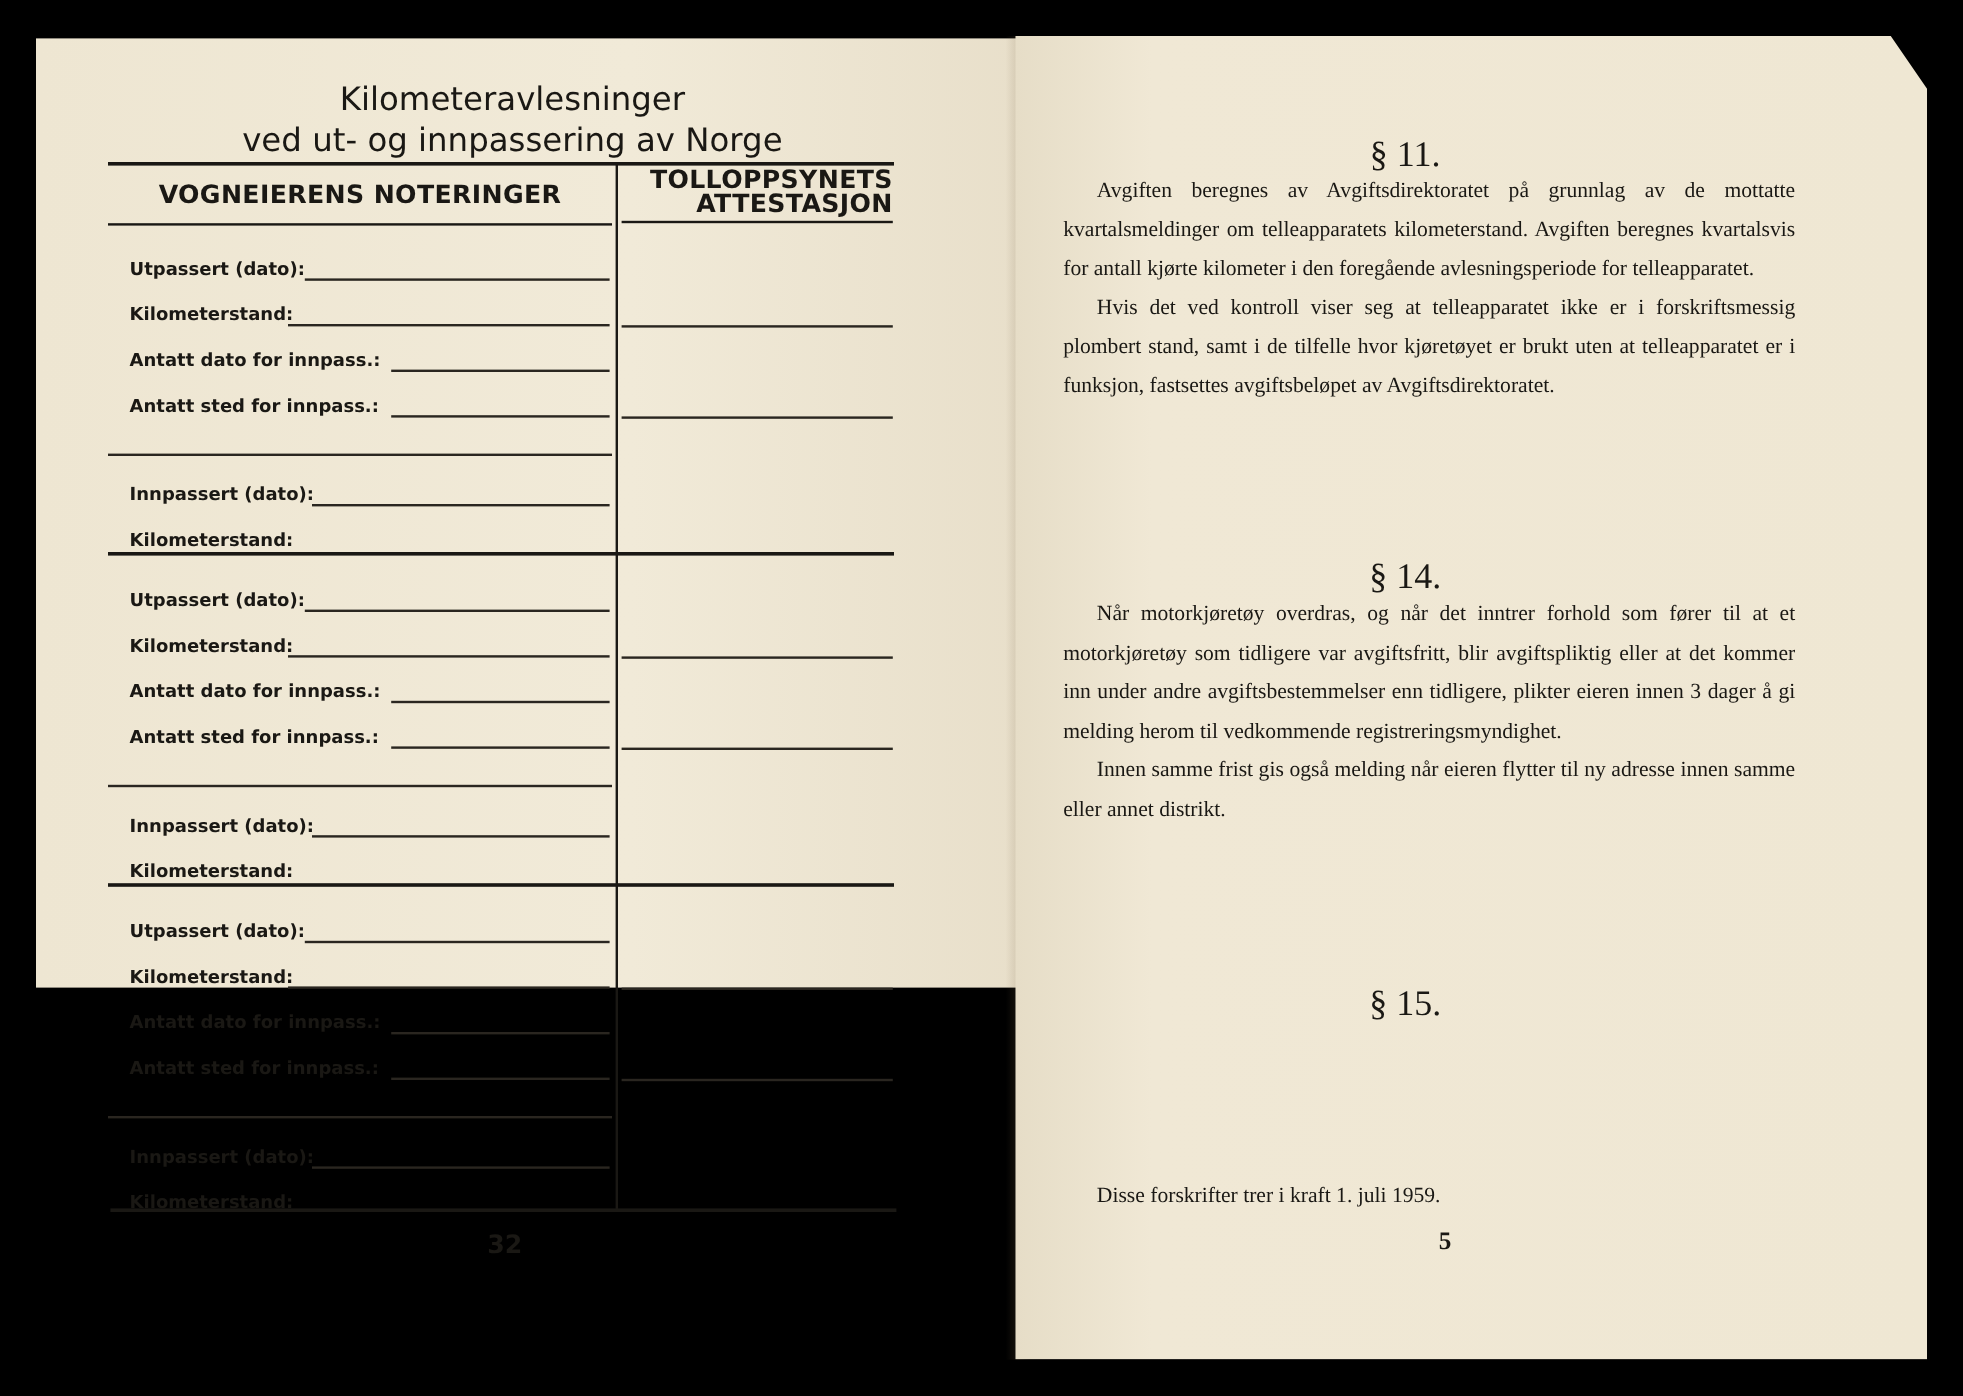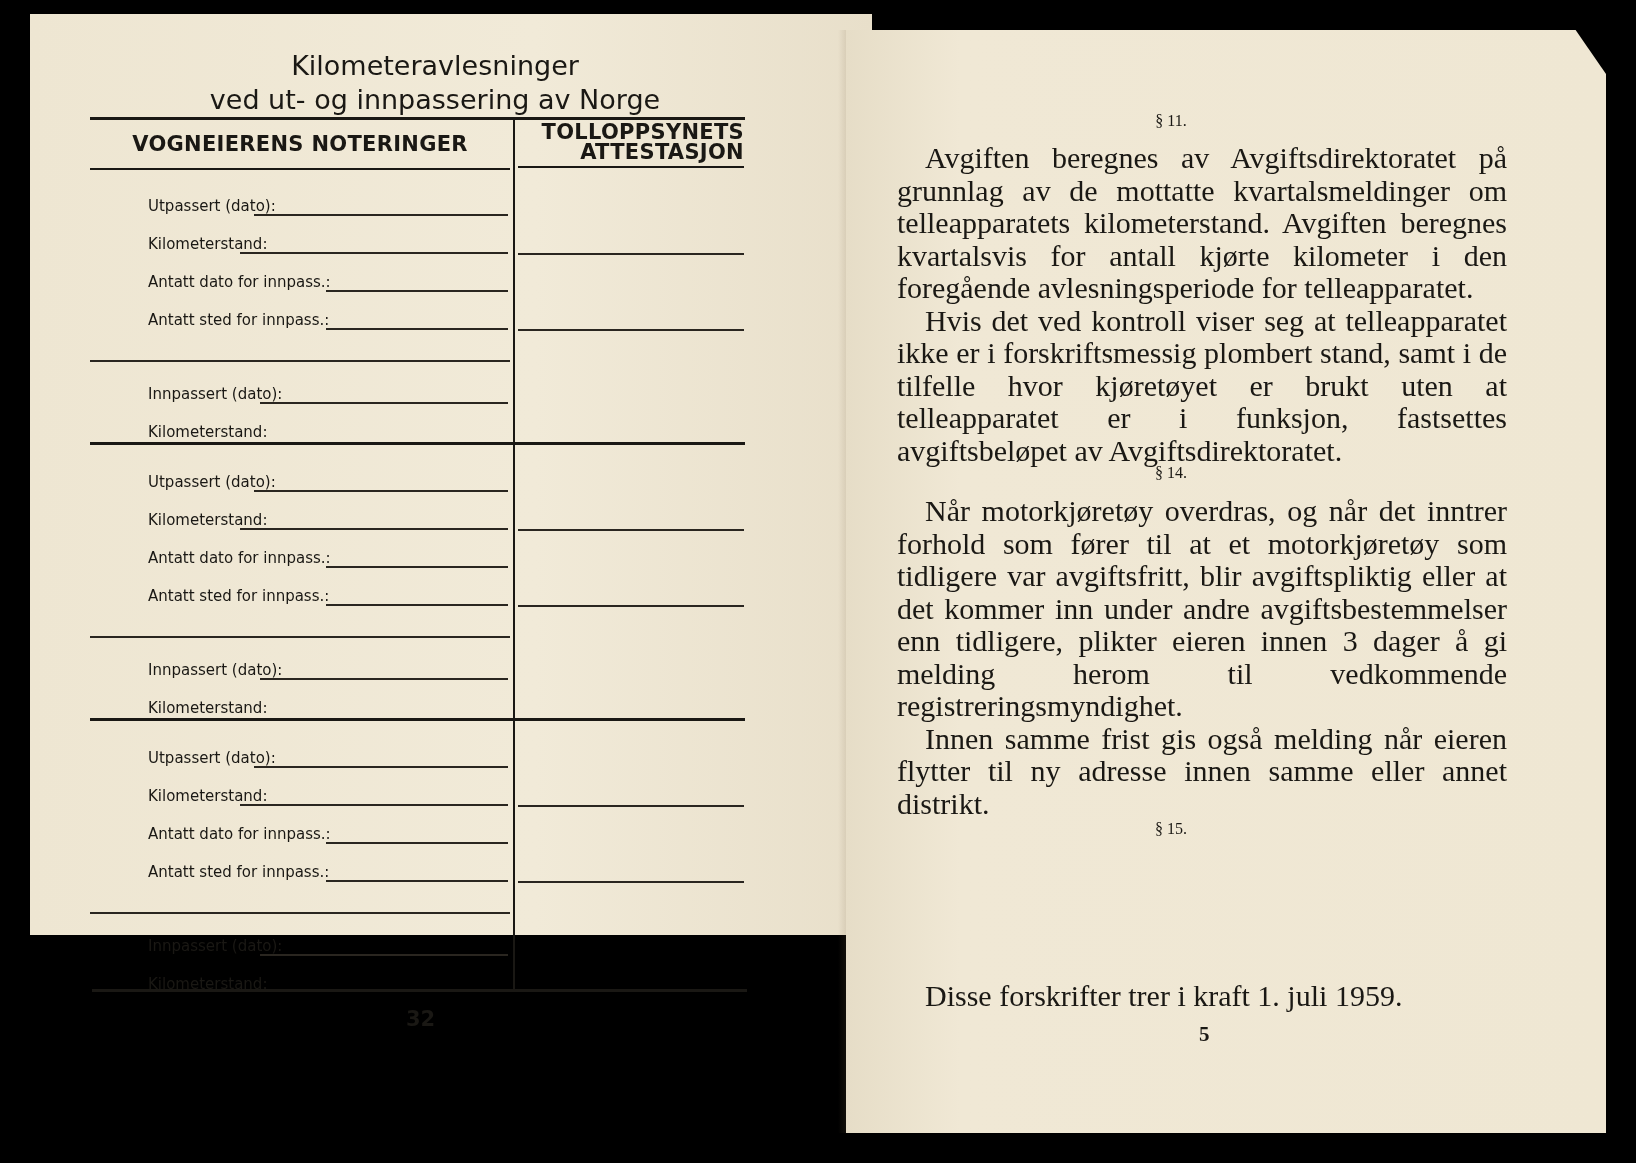--- a/index.html
+++ b/index.html
@@ -1,35 +1,35 @@
 <!DOCTYPE html>
 <html><head>
 <meta charset="utf-8">
 <style>
   html, body { margin:0; padding:0; }
   body { width:1636px; height:1163px; background:#000; position:relative; overflow:hidden; }
   .page { position:absolute; background:#efe7d4; }
-  .left { left:30px; top:14px; width:826px; height:921px; background:linear-gradient(90deg,#eee6d2 0%,#f1ead8 60%,#e8dfca 100%);padding-left:16px; }
+  .left { left:30px; top:32px; width:826px; height:791px; background:linear-gradient(90deg,#eee6d2 0%,#f1ead8 60%,#e8dfca 100%); }
   .right { left:846px; top:30px; width:760px; height:1103px; background:linear-gradient(90deg,#e6ddc7 0%,#f0e8d5 15%,#efe7d3 100%);
     clip-path: polygon(0 0, 96% 0, 100% 4%, 100% 100%, 0 100%); }
   .gutter { position:absolute; left:838px; top:30px; width:20px; height:1103px; background:linear-gradient(90deg,rgba(0,0,0,0),rgba(120,100,70,0.18),rgba(0,0,0,0)); }
   .sans { font-family:"DejaVu Sans", sans-serif; color:#1a1814; }
   .serif { font-family:"Liberation Serif", serif; color:#1a1814; }
 
   .title1, .title2 { position:absolute; width:100%; text-align:center; font-size:27px; left:0; }
   .title1 { top:36px; left:-16px; }
   .title2 { top:70px; left:-16px; }
   .rule { position:absolute; background:#1a1814; }
   .hdr { position:absolute; font-size:21px; font-weight:bold; text-align:center; letter-spacing:0.3px; }
-  .lbl { position:absolute; font-size:15px; font-weight:normal; white-space:nowrap;margin-left:40px; }
+  .lbl { position:absolute; font-size:15px; font-weight:bold; white-space:nowrap; }
   .line { position:absolute; height:1.5px; background:#2a2620; }
   .pgnum { position:absolute; font-size:21px; font-weight:bold; }
 
-  .sec { position:absolute; width:100%; text-align:center; font-size:16px; }
-  .para { position:absolute; left:51px; width:610px; font-size:30px; line-height:32.5px; text-align:justify; text-align-last:left; }
+  .sec { position:absolute; width:100%; text-align:center; font-size:30px; }
+  .para { position:absolute; left:40px; width:610px; font-size:18px; line-height:32.5px; text-align:justify; text-align-last:left; }
   .para p { margin:0; text-indent:28px; }
 </style>
 </head>
 <body>
 
 <div class="page left">
   <div class="title1 sans">Kilometeravlesninger</div>
   <div class="title2 sans">ved ut- og innpassering av Norge</div>
 
   <div class="rule" style="left:60px;top:103px;width:655px;height:2.5px;"></div>

